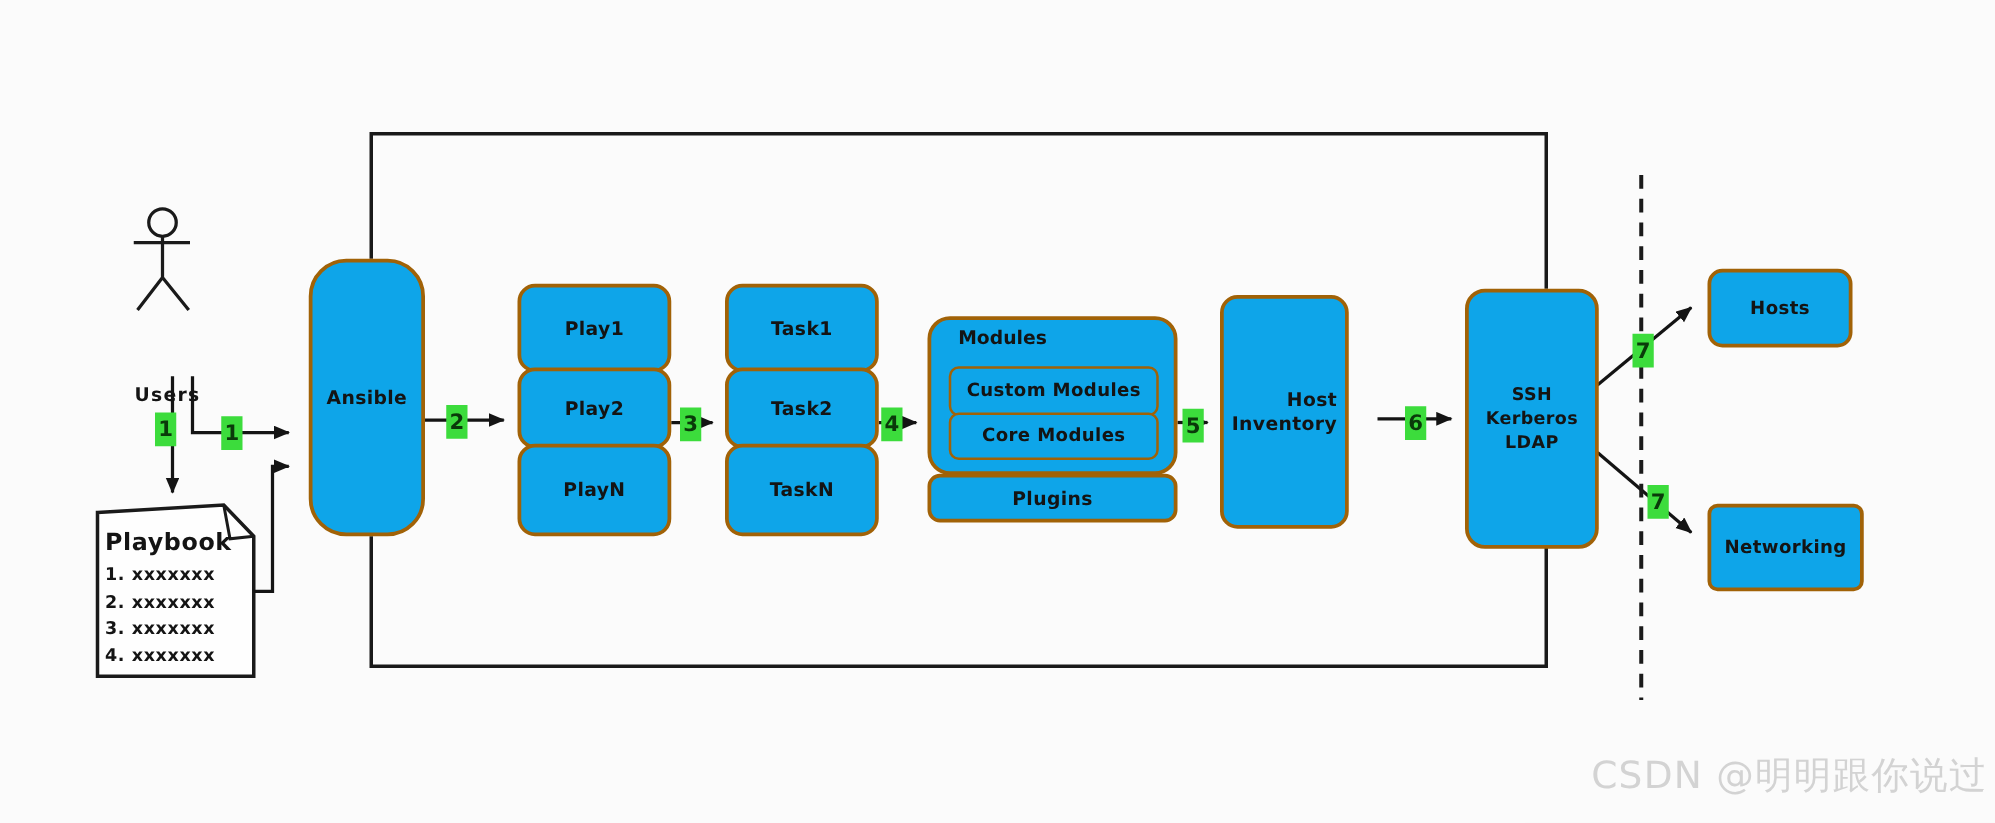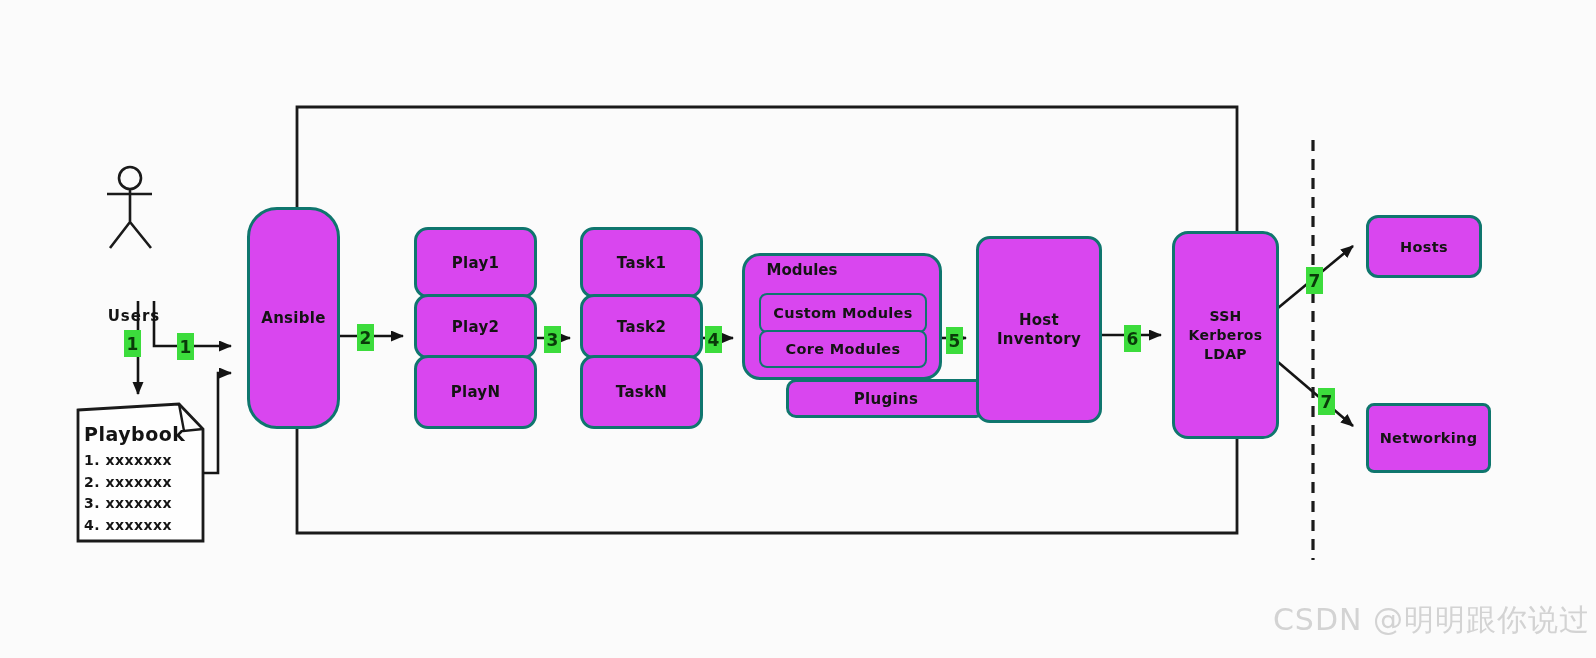--- a/index.html
+++ b/index.html
@@ -5,22 +5,22 @@
   html,body{margin:0;padding:0;}
   body{background:#f6f6f6;}
   #stage{
     position:relative;width:1596px;height:658px;overflow:hidden;
     background:#fbfbfb;
     font-family:"DejaVu Sans","Liberation Sans",sans-serif;
     color:#141414;
   }
   #wires{position:absolute;left:0;top:0;z-index:1;}
   .box{
-    position:absolute;z-index:2;background:#d946ef;
-    border:3px solid #0f766e;border-radius:14px;
+    position:absolute;z-index:2;background:#0ea5e9;
+    border:3px solid #a16207;border-radius:14px;
     display:flex;align-items:center;justify-content:center;
     font-weight:bold;font-size:15px;letter-spacing:.3px;
     text-align:center;box-sizing:border-box;
   }
   .prewrap{white-space:pre-line;line-height:19px;}
   .badge{
     position:absolute;z-index:4;width:17px;height:27px;
     background:#3cdc3c;color:#0a3a0a;
     display:flex;align-items:center;justify-content:center;
     font-weight:bold;font-size:17px;
@@ -40,22 +40,22 @@
   #ansible-box{left:247px;top:207px;width:93px;height:222px;border-radius:30px;}
   #play-1{left:414px;top:227px;width:123px;height:71px;}
   #play-2{left:414px;top:294px;width:123px;height:65px;}
   #play-n{left:414px;top:355px;width:123px;height:74px;}
   #task-1{left:580px;top:227px;width:123px;height:71px;}
   #task-2{left:580px;top:294px;width:123px;height:65px;}
   #task-n{left:580px;top:355px;width:123px;height:74px;}
   #modules-group{left:742px;top:253px;width:200px;height:127px;border-radius:18px;align-items:flex-start;}
   #custom-modules{left:759px;top:293px;width:168px;height:40px;}
   #core-modules{left:759px;top:330px;width:168px;height:38px;}
-  #plugins-box{left:742px;top:379px;width:200px;height:39px;border-radius:10px;margin-left:44px;}
-  #host-inventory-box{left:976px;top:236px;width:126px;height:187px;}
+  #plugins-box{left:742px;top:379px;width:200px;height:39px;border-radius:10px;}
+  #host-inventory-box{left:976px;top:236px;width:103px;height:187px;text-align:right;}
   #ssh-box{left:1172px;top:231px;width:107px;height:208px;border-radius:16px;font-size:14px;}
   #hosts-box{left:1366px;top:215px;width:116px;height:63px;border-radius:12px;font-size:14.5px;}
   #networking-box{left:1366px;top:403px;width:125px;height:70px;border-radius:8px;font-size:14.5px;}
   
   #badge-1a{left:124px;top:330px;}
   #badge-1b{left:177px;top:333px;}
   #badge-2{left:357px;top:324px;}
   #badge-3{left:544px;top:326px;}
   #badge-4{left:705px;top:326px;}
   #badge-5{left:946px;top:327px;}

